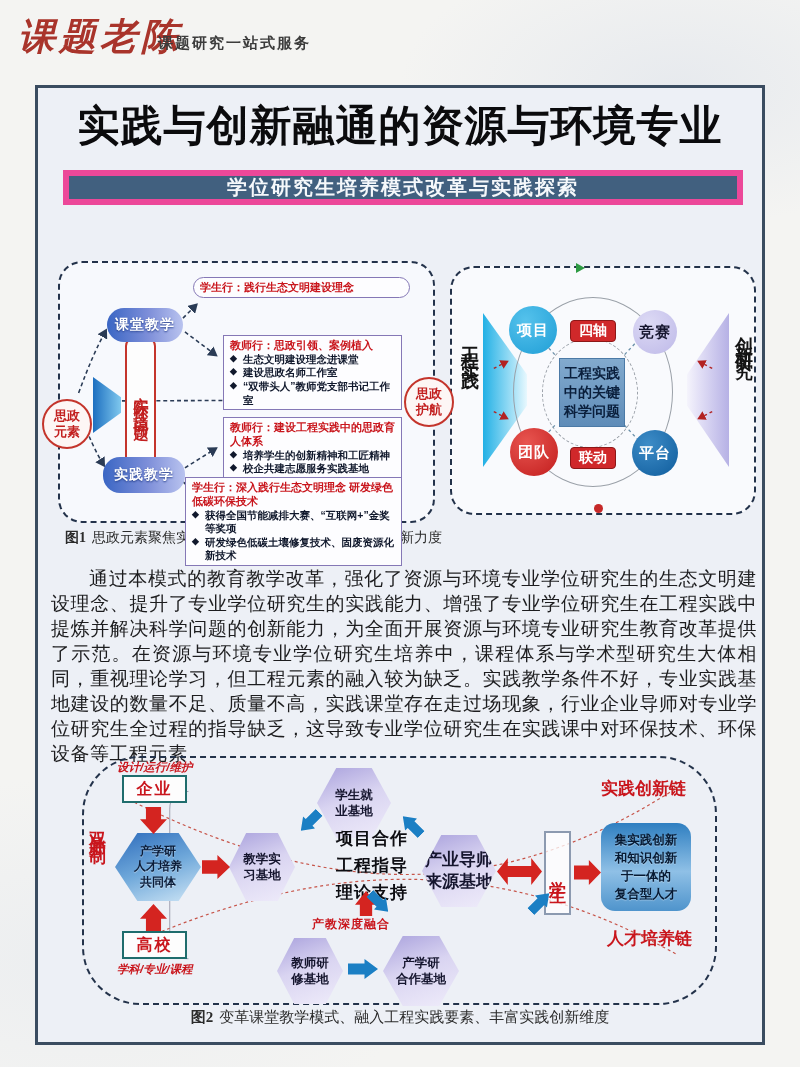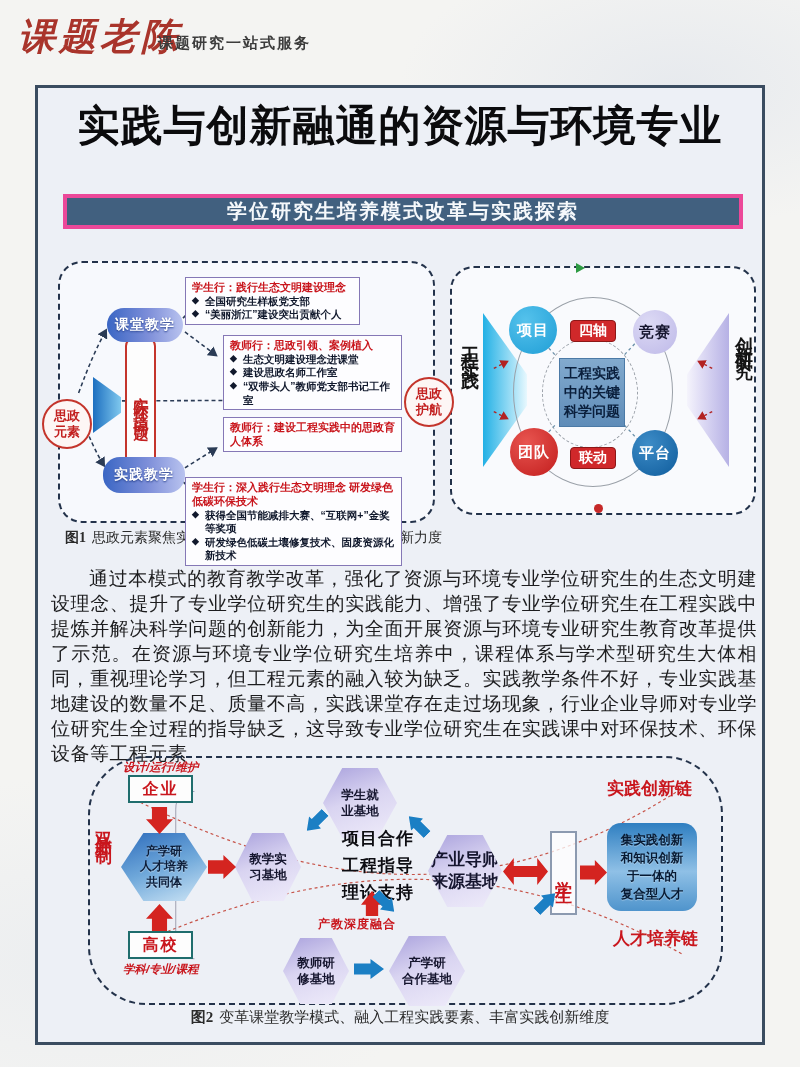--- a/index.html
+++ b/index.html
@@ -29,22 +29,22 @@
     position:absolute; left:35px; top:85px; width:730px; height:960px;
     border:3px solid #3a4c60; background:#edf0f6;
   }
   .main-title {
     position:absolute; left:0; top:10px; width:100%; text-align:center;
     font-family:"Liberation Serif", serif; font-weight:900; font-size:42px; color:#0b0b0d;
     letter-spacing:1px;
   }
   .subtitle-bar {
     position:absolute; left:25px; top:82px; width:680px; height:35px;
-    background:#41607f; border:4px solid #ec4899;
-    display:flex; align-items:center; justify-content:center;margin-top:24px;
+    background:#41607f; border:6px solid #ec4899;
+    display:flex; align-items:center; justify-content:center;
   }
   .subtitle-bar span { color:#f5f8fb; font-size:20px; font-weight:bold; letter-spacing:2px; }
 
   
   .panel { position:absolute; border:2px dashed #23324a; border-radius:24px; background:#f7f9fd; }
   .p-left  { left:20px; top:173px; width:377px; height:262px; }
   .p-right { left:412px; top:178px; width:306px; height:249px; background:#f9fafd; }
   .p-left .inner, .p-right .inner { position:absolute; inset:0; overflow:visible; }
 
   .circ-red {
@@ -117,21 +117,21 @@
   .caption { position:absolute; font-family:"Liberation Serif", serif; color:#2b2b2b; font-size:14px; }
   .caption b { font-weight:900; margin-right:6px; }
 
   .body-text {
     position:absolute; left:13px; top:478px; width:706px;
     font-family:"Liberation Serif", serif; font-size:19px; color:#1d1d1f;
     line-height:25px; text-align:justify; text-indent:2em; letter-spacing:0.5px;
   }
 
   
-  .fig2 { position:absolute; left:50px; top:668px; width:635px; height:249px;
+  .fig2 { position:absolute; left:44px; top:668px; width:635px; height:249px;
     border:2px dashed #23324a; border-radius:58px; }
   .redtxt { position:absolute; color:#c9161d; font-weight:bold; }
   .smallbox {
     position:absolute; width:65px; height:28px; background:#fdfdfd; border:2px solid #1f6d6d;
     display:flex; align-items:center; justify-content:center;
     color:#c9161d; font-weight:bold; font-size:16px; letter-spacing:2px; z-index:3;
   }
   .hex {
     position:absolute; clip-path:polygon(26% 0, 74% 0, 100% 50%, 74% 100%, 26% 100%, 0 50%);
     display:flex; flex-direction:column; align-items:center; justify-content:center;
@@ -206,37 +206,37 @@
 
         <div class="circ-red" style="left:-18px; top:136px; width:50px; height:50px;">
           <span>思政</span>
           <span>元素</span>
         </div>
         <div class="funnel1"></div>
         <div class="vbox-red" style="left:65px; top:74px; width:31px; height:130px;">实际环境问题</div>
         <div class="pill" style="left:47px; top:45px; width:76px; height:34px;">课堂教学</div>
         <div class="pill" style="left:43px; top:194px; width:82px; height:36px;">实践教学</div>
 
-        <div class="fbox" style="left:125px; top:14px; width:175px;">
+        <div class="fbox" style="left:133px; top:14px; width:217px;border-radius:13px;">
           <div class="ft">学生行：践行生态文明建设理念</div>
-          <ul>
-            <li>全国研究生样板党支部</li>
-            <li>“美丽浙江”建设突出贡献个人</li>
-          </ul>
         </div>
         <div class="fbox" style="left:163px; top:72px; width:179px;">
           <div class="ft">教师行：思政引领、案例植入</div>
           <ul>
             <li>生态文明建设理念进课堂</li>
             <li>建设思政名师工作室</li>
             <li>“双带头人”教师党支部书记工作室</li>
           </ul>
         </div>
         <div class="fbox" style="left:163px; top:154px; width:179px;">
           <div class="ft">教师行：建设工程实践中的思政育人体系</div>
+          <ul>
+            <li>培养学生的创新精神和工匠精神</li>
+            <li>校企共建志愿服务实践基地</li>
+          </ul>
         </div>
         <div class="fbox" style="left:125px; top:214px; width:217px;">
           <div class="ft">学生行：深入践行生态文明理念 研发绿色低碳环保技术</div>
           <ul>
             <li>获得全国节能减排大赛、“互联网+”金奖等奖项</li>
             <li>研发绿色低碳土壤修复技术、固废资源化新技术</li>
           </ul>
         </div>
 
         <div class="circ-red" style="left:344px; top:114px; width:50px; height:50px;">

